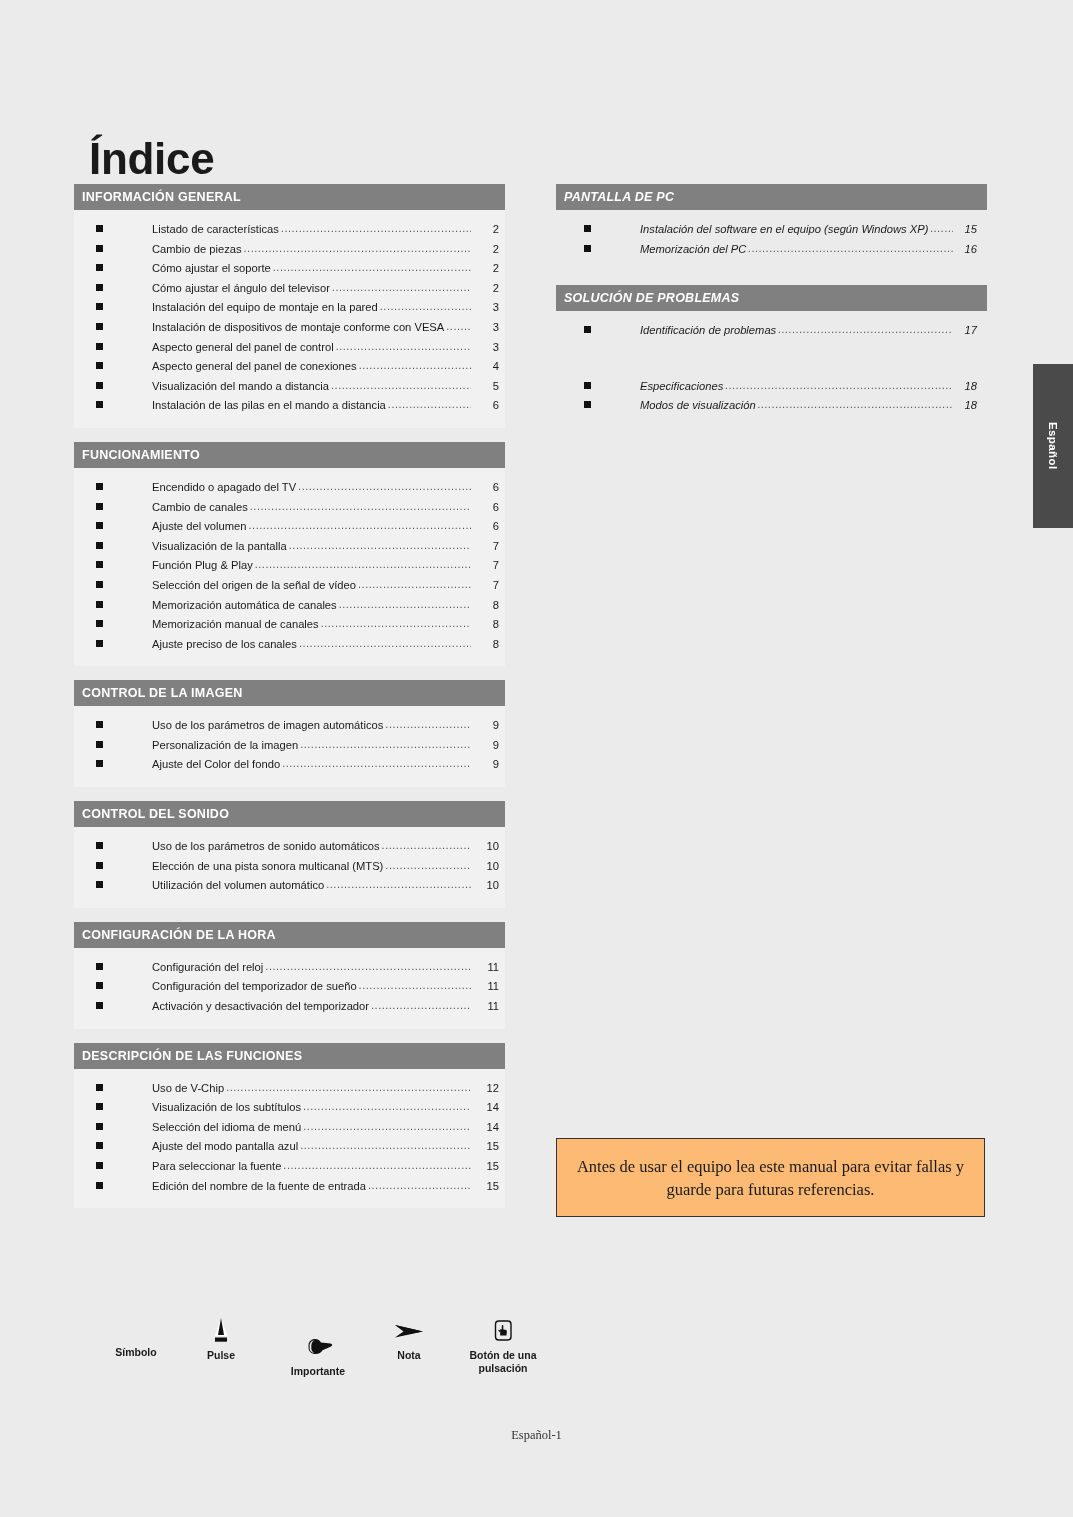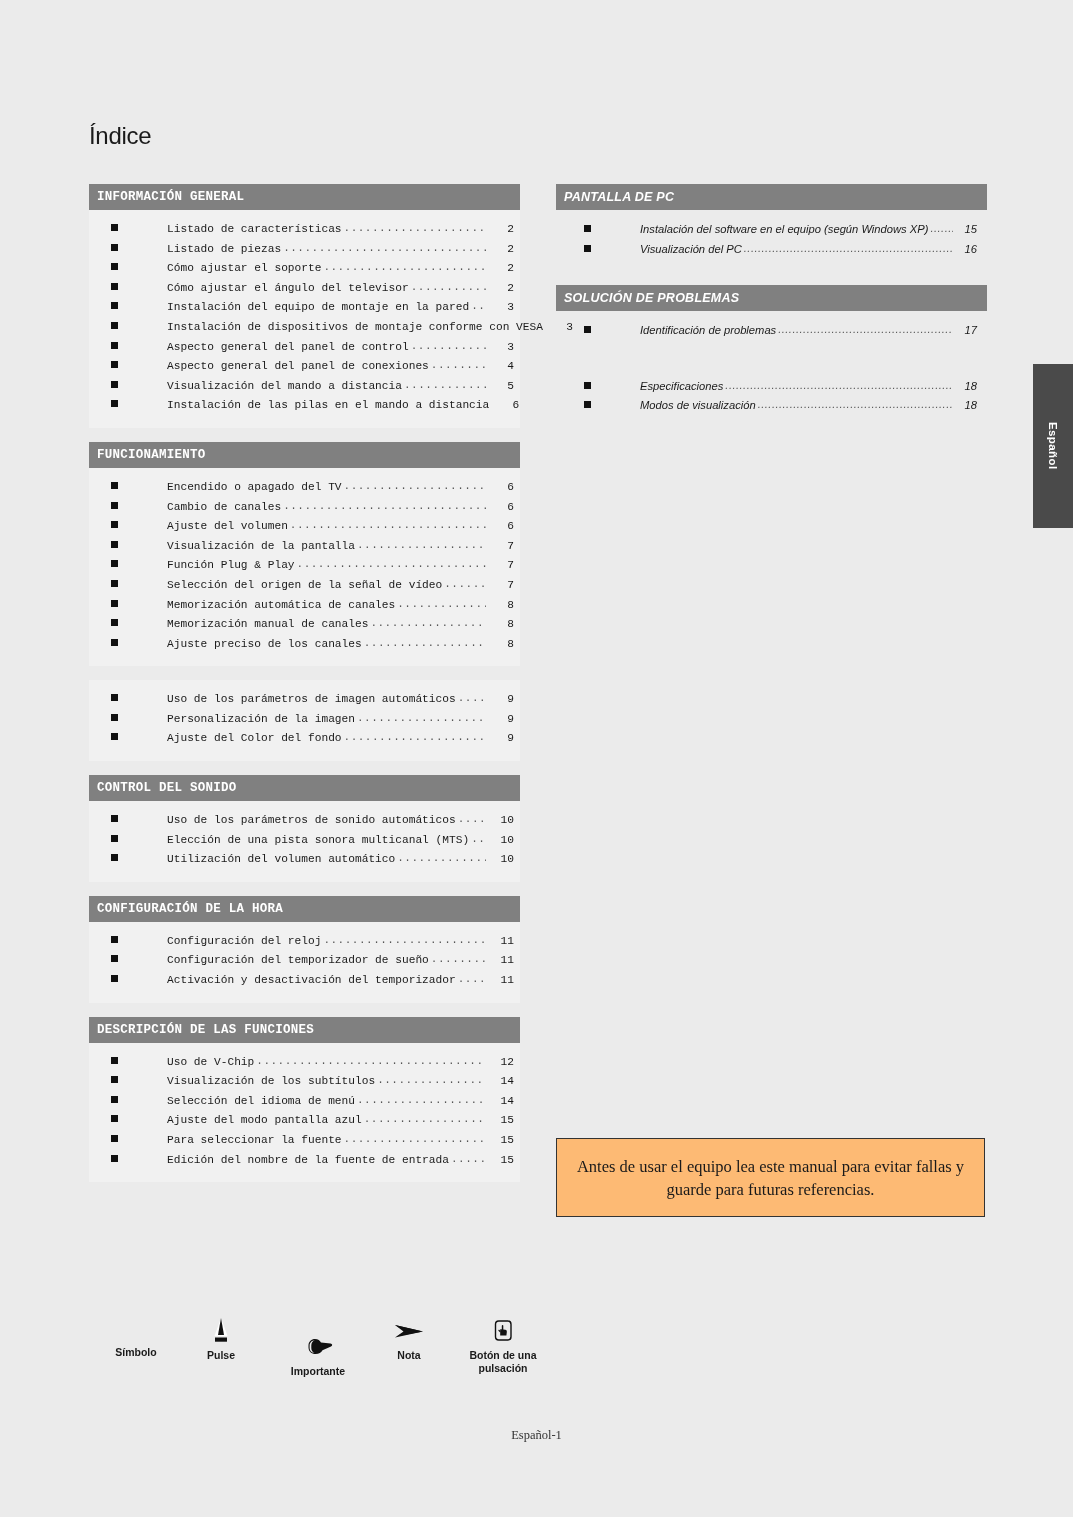--- a/index.html
+++ b/index.html
@@ -41,34 +41,33 @@
     letter-spacing: 0.4px;
     writing-mode: vertical-rl;
     text-orientation: mixed;
     white-space: nowrap;
   }
 
   
   .doc-title {
     position: absolute;
     left: 89px;
-    top: 122px;
-    font-size: 24px;
-    font-weight: normal;
+    top: 134px;
+    font-size: 44px;
+    font-weight: bold;
     letter-spacing: -0.3px;
     color: #1a1a1a;
   }
 
   
   .col-left {
     position: absolute;
-    left: 89px;
+    left: 74px;
     top: 184px;
     width: 431px;
-    font-family: Liberation Mono, monospace;
   }
   .col-right {
     position: absolute;
     left: 556px;
     top: 184px;
     width: 431px;
     font-style: italic;
   }
 
   
@@ -217,21 +216,21 @@
         <div class="section-header">INFORMACIÓN GENERAL</div>
         <div class="section-body">
           <div class="toc-entry">
             <span class="bullet"></span>
             <span class="entry-title">Listado de características</span>
             <span class="leader">............................................................................................................................................................................................................................</span>
             <span class="page-num">2</span>
           </div>
           <div class="toc-entry">
             <span class="bullet"></span>
-            <span class="entry-title">Listado de piezas</span>
+            <span class="entry-title">Cambio de piezas</span>
             <span class="leader">............................................................................................................................................................................................................................</span>
             <span class="page-num">2</span>
           </div>
           <div class="toc-entry">
             <span class="bullet"></span>
             <span class="entry-title">Cómo ajustar el soporte</span>
             <span class="leader">............................................................................................................................................................................................................................</span>
             <span class="page-num">2</span>
           </div>
           <div class="toc-entry">
@@ -331,20 +330,21 @@
           </div>
           <div class="toc-entry">
             <span class="bullet"></span>
             <span class="entry-title">Ajuste preciso de los canales</span>
             <span class="leader">............................................................................................................................................................................................................................</span>
             <span class="page-num">8</span>
           </div>
         </div>
       </div>
       <div class="section">
+        <div class="section-header">CONTROL DE LA IMAGEN</div>
         <div class="section-body">
           <div class="toc-entry">
             <span class="bullet"></span>
             <span class="entry-title">Uso de los parámetros de imagen automáticos</span>
             <span class="leader">............................................................................................................................................................................................................................</span>
             <span class="page-num">9</span>
           </div>
           <div class="toc-entry">
             <span class="bullet"></span>
             <span class="entry-title">Personalización de la imagen</span>
@@ -453,21 +453,21 @@
         <div class="section-header">PANTALLA DE PC</div>
         <div class="section-body">
           <div class="toc-entry">
             <span class="bullet"></span>
             <span class="entry-title">Instalación del software en el equipo (según Windows XP)</span>
             <span class="leader">............................................................................................................................................................................................................................</span>
             <span class="page-num">15</span>
           </div>
           <div class="toc-entry">
             <span class="bullet"></span>
-            <span class="entry-title">Visualización del PC</span>
+            <span class="entry-title">Memorización del PC</span>
             <span class="leader">............................................................................................................................................................................................................................</span>
             <span class="page-num">16</span>
           </div>
         </div>
       </div>
       <div class="section">
         <div class="section-header">SOLUCIÓN DE PROBLEMAS</div>
         <div class="section-body">
           <div class="toc-entry">
             <span class="bullet"></span>

